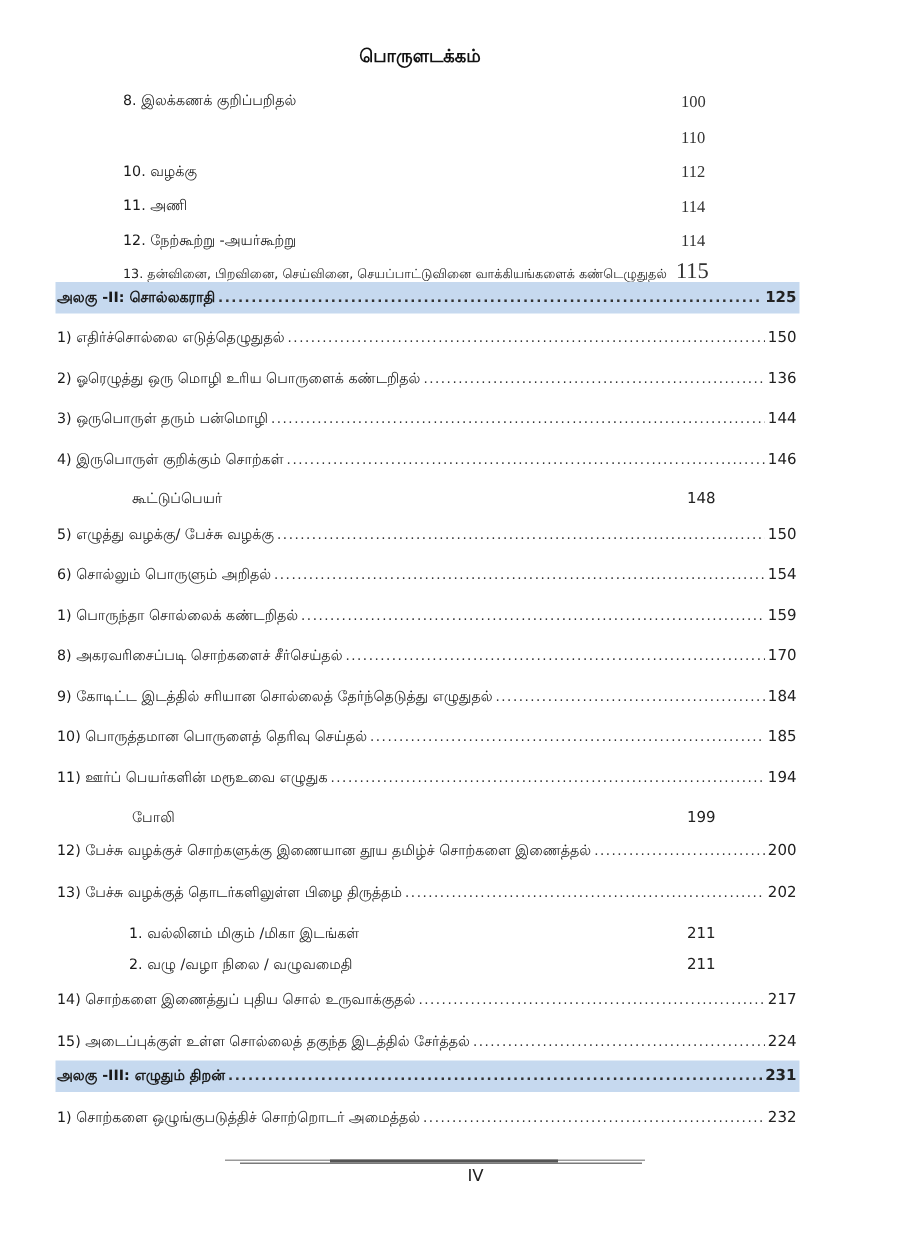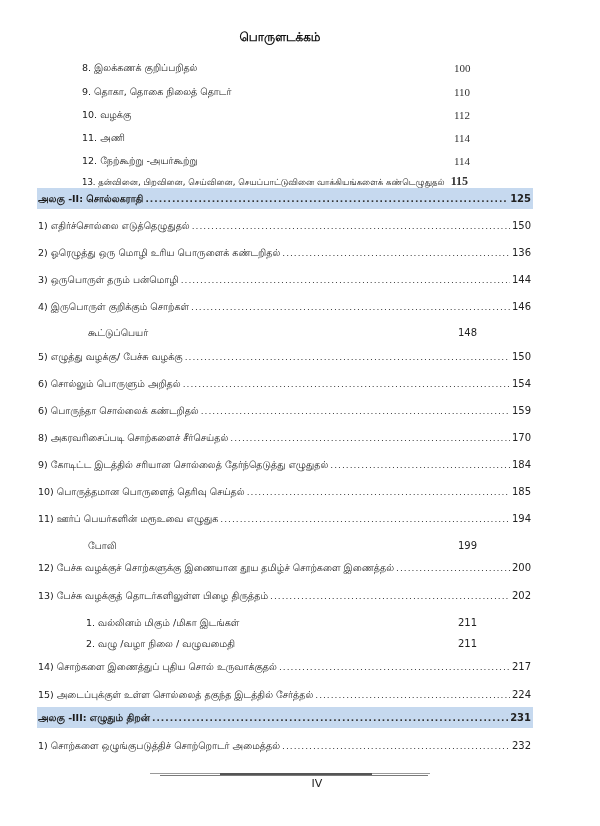--- a/index.html
+++ b/index.html
@@ -15,21 +15,21 @@
     position: absolute; display: flex; align-items: baseline;
     font-size: 9.5px; white-space: nowrap; line-height: 14px;
   }
 
   
   .plain-row { left: 82px; width: 400px; }
   .plain-row .label { flex: 0 0 auto; }
   .plain-row .page { position: absolute; left: 372px; font-family: "Liberation Serif", serif; font-size: 11px; color: #333; }
 
   .long-row { left: 82px; width: 470px; font-size: 8.5px; }
-  .long-row .page { margin-left: 6px; font-family: "Liberation Serif", serif; font-size: 12px; color: #333; font-weight: bold; }
+  .long-row .page { margin-left: 6px; font-family: "Liberation Serif", serif; font-size: 15px; color: #333; }
 
   
   .leader-row { left: 38px; width: 493px; }
   .leader-row .label { flex: 0 0 auto; padding-right: 2px; }
   .leader-row .dots {
     flex: 1 1 auto; overflow: hidden; color: #333; letter-spacing: 1px;
     font-size: 9px;
   }
   .leader-row .dots::before {
     content: "..................................................................................................................................................................................................................";
@@ -62,21 +62,20 @@
 
 <div>
 
   <div class="page-title">பொருளடக்கம்</div>
 
   <div class="row plain-row" style="top:61px">
     <span class="label">8. இலக்கணக் குறிப்பறிதல்</span>
     <span class="page">100</span>
   </div>
   <div class="row plain-row" style="top:85px">
-    <span class="label">9. தொகா, தொகை நிலைத் தொடர்</span>
     <span class="page">110</span>
   </div>
   <div class="row plain-row" style="top:108px">
     <span class="label">10. வழக்கு</span>
     <span class="page">112</span>
   </div>
   <div class="row plain-row" style="top:131px">
     <span class="label">11. அணி</span>
     <span class="page">114</span>
   </div>
@@ -124,21 +123,21 @@
     <span class="label">5) எழுத்து வழக்கு/ பேச்சு வழக்கு</span>
     <span class="dots"></span>
     <span class="page">150</span>
   </div>
   <div class="row leader-row" style="top:377px">
     <span class="label">6) சொல்லும் பொருளும் அறிதல்</span>
     <span class="dots"></span>
     <span class="page">154</span>
   </div>
   <div class="row leader-row" style="top:404px">
-    <span class="label">6) பொருந்தா சொல்லைக் கண்டறிதல்</span>
+    <span class="label">1) பொருந்தா சொல்லைக் கண்டறிதல்</span>
     <span class="dots"></span>
     <span class="page">159</span>
   </div>
   <div class="row leader-row" style="top:431px">
     <span class="label">8) அகரவரிசைப்படி சொற்களைச் சீர்செய்தல்</span>
     <span class="dots"></span>
     <span class="page">170</span>
   </div>
   <div class="row leader-row" style="top:458px">
     <span class="label">9) கோடிட்ட இடத்தில் சரியான சொல்லைத் தேர்ந்தெடுத்து எழுதுதல்</span>

